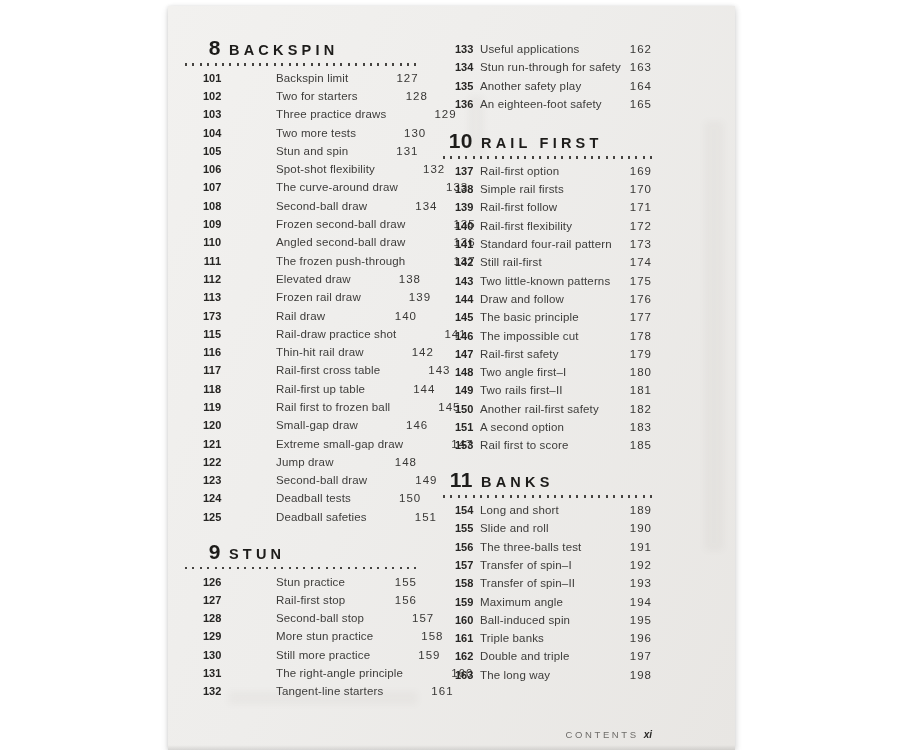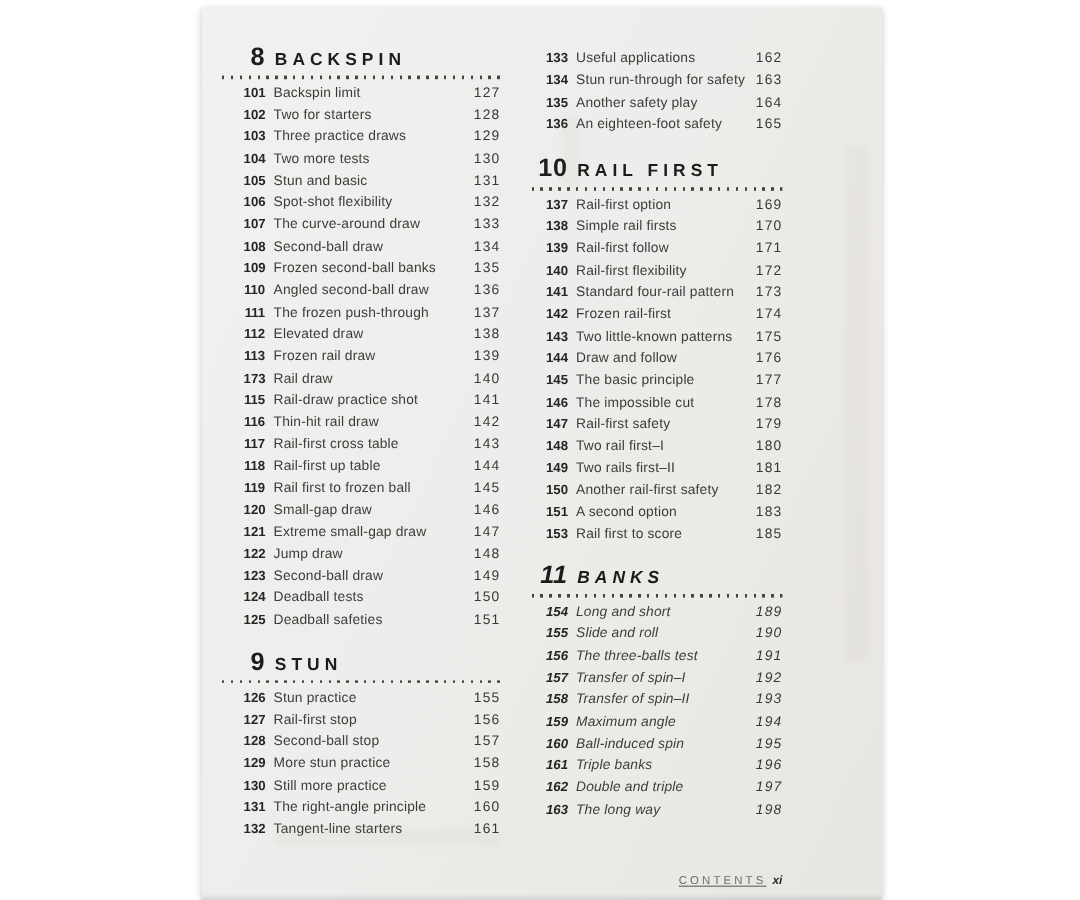--- a/index.html
+++ b/index.html
@@ -28,21 +28,21 @@
 
   .col { position: absolute; top: 0; }
   #col-left  { left: 17px;  width: 232px; }
   #col-right { left: 275px; width: 209px; }
 
   .block { }
   #col-left  .block:nth-child(1) { margin-top: 30px; }
   #col-left  .block:nth-child(2) { margin-top: 14px; }
   #col-right .block:nth-child(1) { margin-top: 34px; }
   #col-right .block:nth-child(2) { margin-top: 16px; }
-  #col-right .block:nth-child(3) { margin-top: 14px; font-style: italic; }
+  #col-right .block:nth-child(3) { margin-top: 14px; }
 
   .chapter {
     display: flex;
     align-items: baseline;
     height: 22px;
     color: #1d1c1a;
   }
   .ch-num {
     font-size: 21px;
     font-weight: 700;
@@ -64,21 +64,21 @@
     background-image: repeating-linear-gradient(90deg, #454340 0 2px, transparent 2px 7.4px);
   }
 
   .entry {
     display: flex;
     align-items: center;
     height: 18.3px;
     font-size: 11.5px;
     color: #3d3c3a;
   }
-  #col-left  .entry { padding-left: 18px; }
+  #col-left  .entry { padding-left: 18px; gap: 48px; }
   #col-right .entry { padding-left: 12px; }
   .e-num {
     width: 18px;
     flex: 0 0 18px;
     text-align: right;
     font-size: 11px;
     font-weight: 700;
     color: #262523;
   }
   .e-title {
@@ -98,21 +98,20 @@
     position: absolute;
     right: 83px;
     bottom: 10px;
     display: flex;
     align-items: baseline;
   }
   .footer .label {
     font-size: 9.5px;
     letter-spacing: 2.6px;
     color: #6e6c69;
-    text-decoration: underline;
   }
   .footer .roman {
     margin-left: 5px;
     font-size: 10px;
     font-weight: 700;
     font-style: italic;
     color: #2a2927;
   }
 
   .smudge {
@@ -158,21 +157,21 @@
   </div>
 
   <div class="entry">
     <span class="e-num">104</span>
     <span class="e-title">Two more tests</span>
     <span class="e-page">130</span>
   </div>
 
   <div class="entry">
     <span class="e-num">105</span>
-    <span class="e-title">Stun and basic</span>
+    <span class="e-title">Stun and spin</span>
     <span class="e-page">131</span>
   </div>
 
   <div class="entry">
     <span class="e-num">106</span>
     <span class="e-title">Spot-shot flexibility</span>
     <span class="e-page">132</span>
   </div>
 
   <div class="entry">
@@ -182,21 +181,21 @@
   </div>
 
   <div class="entry">
     <span class="e-num">108</span>
     <span class="e-title">Second-ball draw</span>
     <span class="e-page">134</span>
   </div>
 
   <div class="entry">
     <span class="e-num">109</span>
-    <span class="e-title">Frozen second-ball banks</span>
+    <span class="e-title">Frozen second-ball draw</span>
     <span class="e-page">135</span>
   </div>
 
   <div class="entry">
     <span class="e-num">110</span>
     <span class="e-title">Angled second-ball draw</span>
     <span class="e-page">136</span>
   </div>
 
   <div class="entry">
@@ -399,21 +398,21 @@
   </div>
 
   <div class="entry">
     <span class="e-num">141</span>
     <span class="e-title">Standard four-rail pattern</span>
     <span class="e-page">173</span>
   </div>
 
   <div class="entry">
     <span class="e-num">142</span>
-    <span class="e-title">Frozen rail-first</span>
+    <span class="e-title">Still rail-first</span>
     <span class="e-page">174</span>
   </div>
 
   <div class="entry">
     <span class="e-num">143</span>
     <span class="e-title">Two little-known patterns</span>
     <span class="e-page">175</span>
   </div>
 
   <div class="entry">
@@ -435,21 +434,21 @@
   </div>
 
   <div class="entry">
     <span class="e-num">147</span>
     <span class="e-title">Rail-first safety</span>
     <span class="e-page">179</span>
   </div>
 
   <div class="entry">
     <span class="e-num">148</span>
-    <span class="e-title">Two rail first–I</span>
+    <span class="e-title">Two angle first–I</span>
     <span class="e-page">180</span>
   </div>
 
   <div class="entry">
     <span class="e-num">149</span>
     <span class="e-title">Two rails first–II</span>
     <span class="e-page">181</span>
   </div>
 
   <div class="entry">

